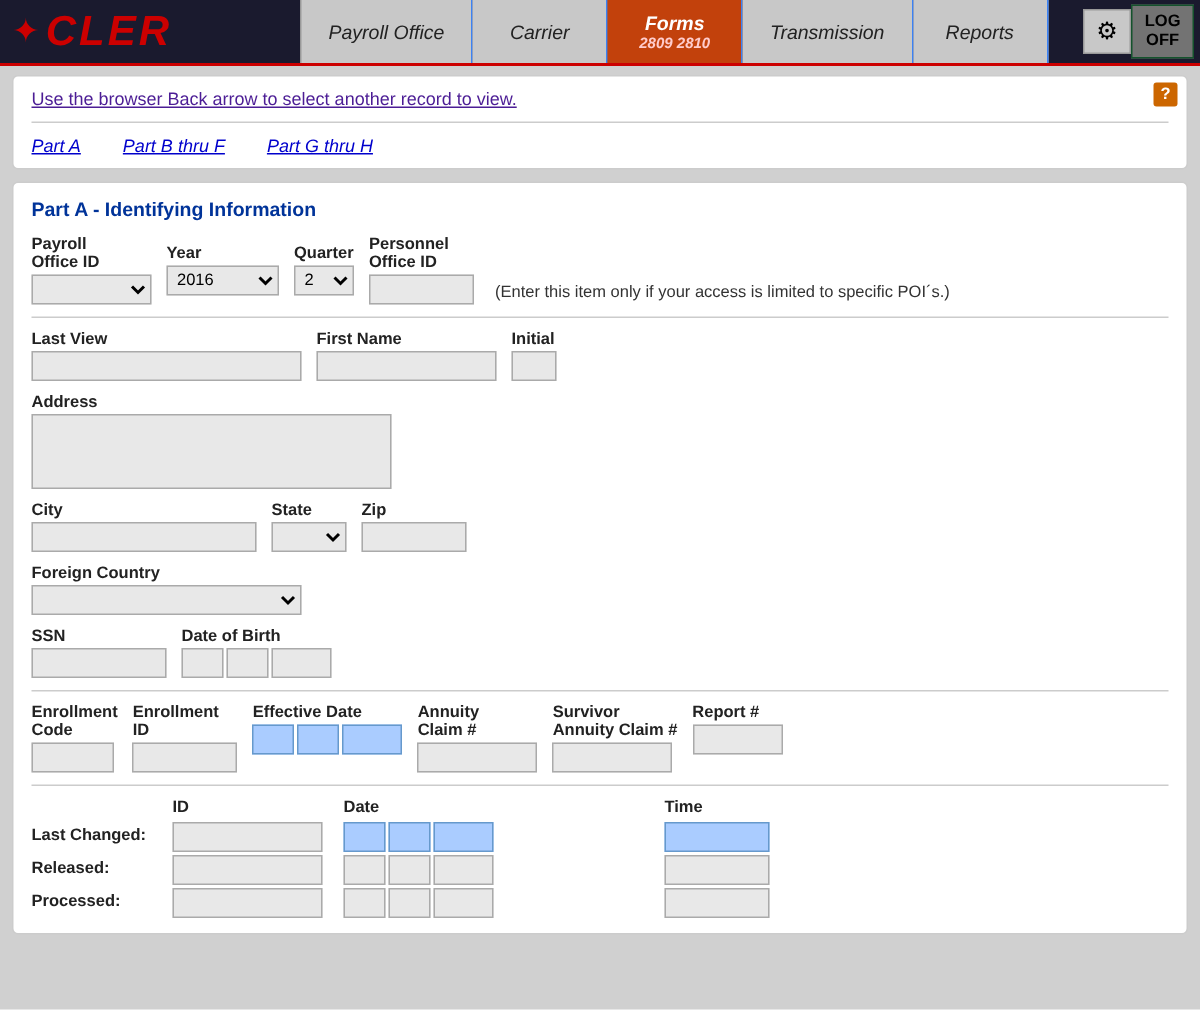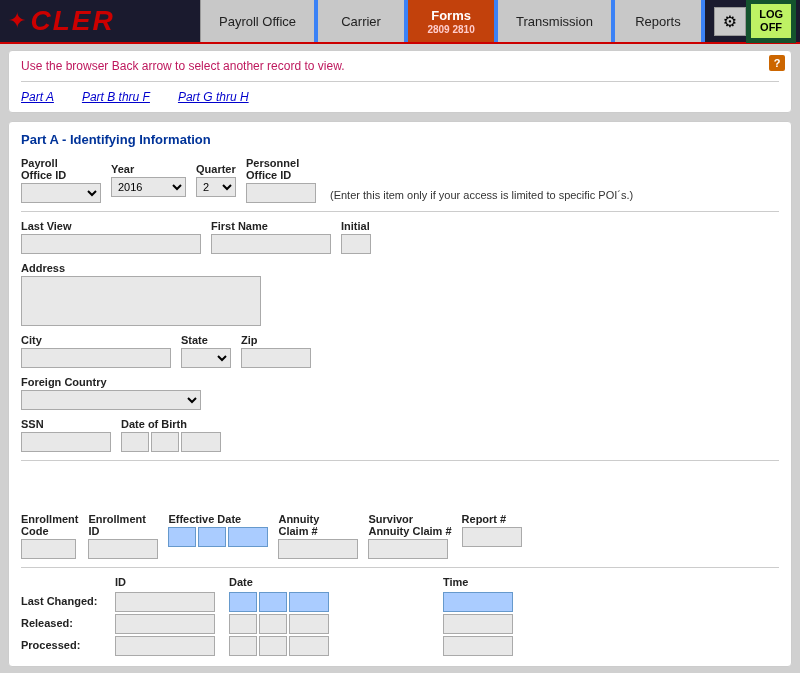--- a/index.html
+++ b/index.html
@@ -39,25 +39,26 @@
     }
     .nav-tab {
       display: flex;
       flex-direction: column;
       align-items: center;
       justify-content: center;
       padding: 16px 18px;
       cursor: pointer;
       color: #222;
       background: #c8c8c8;
-      border-right: 4px solid #3b82f6;
+      border-right: 1px solid #3b82f6;
       font-size: 13px;
       font-weight: normal;
       text-decoration: none;
       min-width: 90px;
+      font-style: italic;
     }
     .nav-tab:first-child { border-left: 1px solid #999; }
     .nav-tab.active {
       background: #c2410c;
       color: white;
       font-weight: bold;
     }
     .nav-tab .sub-numbers {
       font-size: 10px;
       color: #555;
@@ -71,22 +72,22 @@
       padding-right: 4px;
     }
     .gear-btn {
       background: #c8c8c8;
       border: 1px solid #999;
       padding: 4px 8px;
       cursor: pointer;
       font-size: 16px;
     }
     .log-off-btn {
-      background: #bef264;
-      border: 5px solid #14532d;
+      background: #737373;
+      border: 1px solid #14532d;
       padding: 4px 8px;
       cursor: pointer;
       font-size: 11px;
       font-weight: bold;
       line-height: 1.2;
       text-align: center;
     }
 
     
     .page-content {
@@ -119,23 +120,24 @@
       font-weight: bold;
       width: 16px;
       height: 16px;
       display: flex;
       align-items: center;
       justify-content: center;
       border-radius: 2px;
       cursor: pointer;
     }
     .info-text {
-      color: #be185d;
+      color: #4c1d95;
       font-size: 12px;
       margin-bottom: 6px;
+      text-decoration: underline;
     }
     .nav-links {
       display: flex;
       gap: 28px;
       font-style: italic;
     }
     .nav-link {
       color: #0000cc;
       text-decoration: underline;
       cursor: pointer;
@@ -224,21 +226,20 @@
     }
     .enroll-col {
       display: flex;
       flex-direction: column;
     }
     .enroll-label {
       font-size: 11px;
       font-weight: bold;
       color: #222;
       margin-bottom: 2px;
-      margin-top: 44px;
     }
   </style>
 </head>
 <body>
 
 <div class="header">
   <div class="logo-area">
     <span class="logo-icon">✦</span>
     <span class="logo-text">CLER</span>
   </div>

